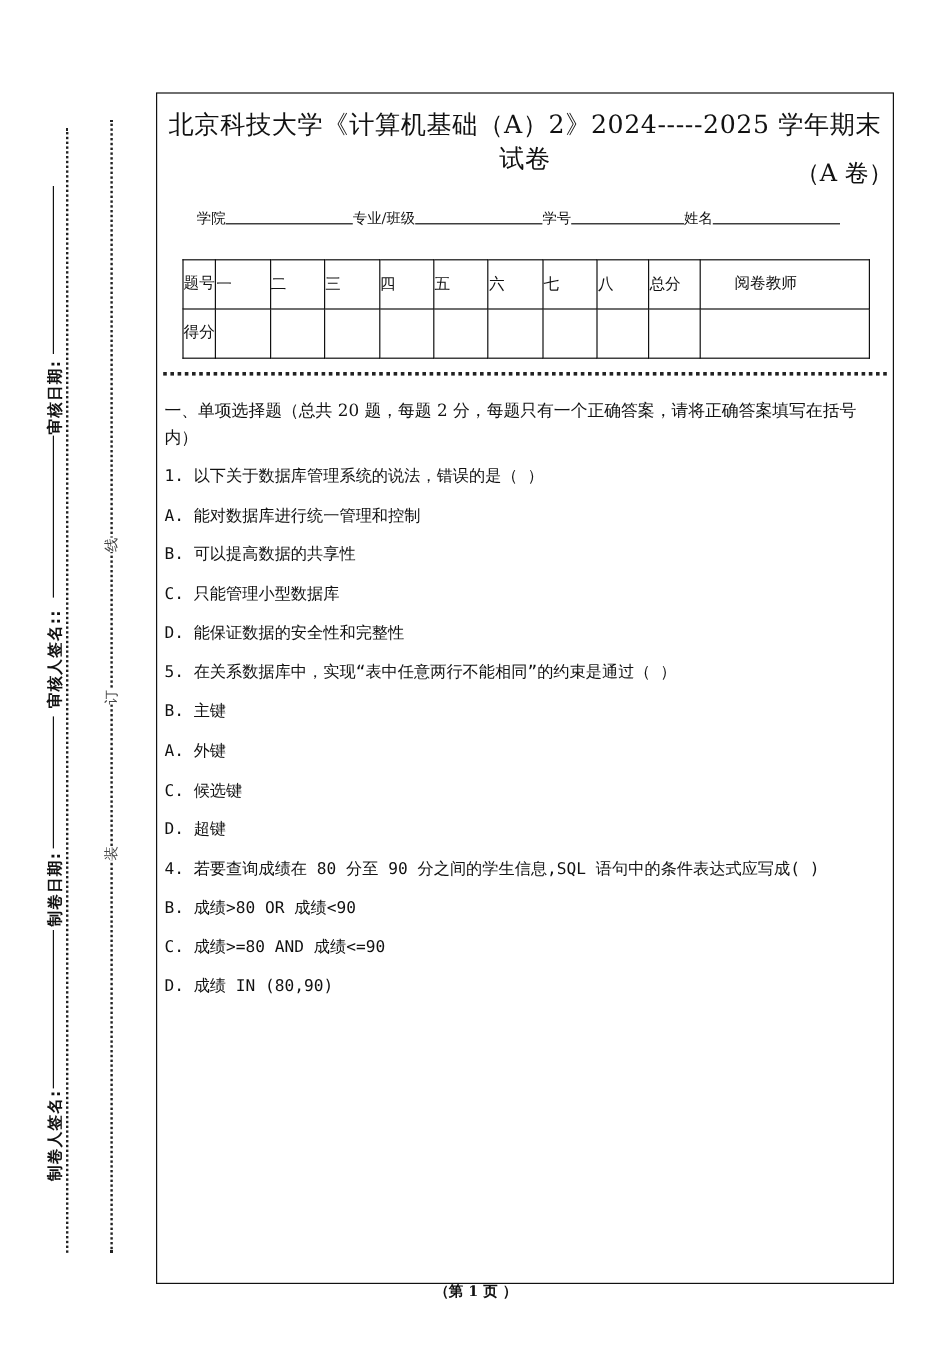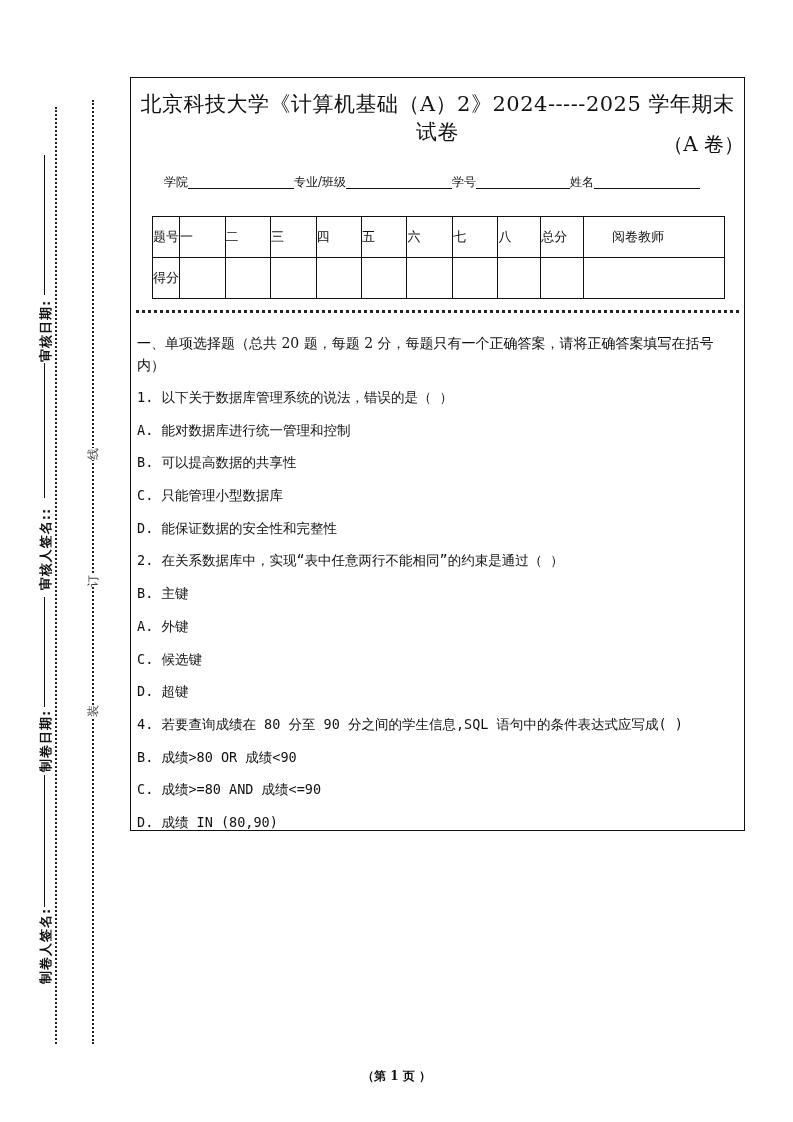--- a/index.html
+++ b/index.html
@@ -5,24 +5,24 @@
   html, body { margin:0; padding:0; background:#ffffff; }
   body { width:793px; height:1122px; position:relative; overflow:hidden; color:#111; font-family:"DejaVu Serif","Liberation Serif",serif; }
 
   
   .dotline { position:absolute; width:0; border-left:2px dotted #222; }
   .sigline { position:absolute; width:0; border-left:1px solid #111; }
   .vlabel { position:absolute; font-family:"DejaVu Sans","Liberation Sans",sans-serif; font-weight:bold; font-size:13px; white-space:nowrap; transform-origin:center center; transform:rotate(-90deg); letter-spacing:1px; }
   .bindchar { position:absolute; font-size:12px; color:#444; transform:rotate(-90deg); background:#fff; line-height:12px; padding:2px 0; }
 
   
-  .box { position:absolute; left:130px; top:77px; width:615px; height:754px; border:1px solid #111; box-sizing:border-box; }
+  .box { position:absolute; left:130px; top:77px; width:615px; height:993px; border:1px solid #111; box-sizing:border-box; }
   .title { position:absolute; left:0; right:0; top:12px; text-align:center; font-size:21px; letter-spacing:0.5px; }
   .subtitle { position:absolute; left:0; right:0; top:53px; text-align:right; font-size:20px; }
-  .info { position:absolute; left:33px; top:96px; font-size:12px; display:flex; align-items:center; }
+  .info { position:absolute; left:33px; top:96px; font-size:12px; display:flex; align-items:flex-start; }
   .info .lbl { white-space:nowrap; }
   .info .blank { display:inline-block; border-bottom:1px solid #111; height:12px; }
 
   table.score { position:absolute; left:21px; top:138px; width:573px; border-collapse:collapse; font-size:13px; }
   table.score td { border:1px solid #111; text-align:left; height:40px; padding:0; }
   table.score td.first { width:28px; line-height:20px; }
 
   .sep { position:absolute; left:5px; right:5px; top:232px; border-top:3px dotted #222; }
 
   .qbody { position:absolute; left:6px; right:6px; top:254px; font-family:"DejaVu Sans Mono","Liberation Mono",monospace; font-size:13.5px; }
@@ -106,21 +106,21 @@
     <div class="section">一、单项选择题（总共 20 题，每题 2 分，每题只有一个正确答案，请将正确答案填写在括号内）</div>
 
     <div>
       <div class="line">1. 以下关于数据库管理系统的说法，错误的是（   ）</div>
       <div class="line">A. 能对数据库进行统一管理和控制</div>
       <div class="line">B. 可以提高数据的共享性</div>
       <div class="line">C. 只能管理小型数据库</div>
       <div class="line">D. 能保证数据的安全性和完整性</div>
     </div>
     <div>
-      <div class="line">2. 在关系数据库中，实现“表中任意两行不能相同”的约束是通过（   ）</div>
+      <div class="line">5. 在关系数据库中，实现“表中任意两行不能相同”的约束是通过（   ）</div>
       <div class="line">B. 主键</div>
       <div class="line">A. 外键</div>
       <div class="line">C. 候选键</div>
       <div class="line">D. 超键</div>
     </div>
     <div>
       <div class="line">4. 若要查询成绩在 80 分至 90 分之间的学生信息,SQL 语句中的条件表达式应写成(   )</div>
       <div class="line">B. 成绩&gt;80 OR 成绩&lt;90</div>
       <div class="line">C. 成绩&gt;=80 AND 成绩&lt;=90</div>
       <div class="line">D. 成绩 IN (80,90)</div>

